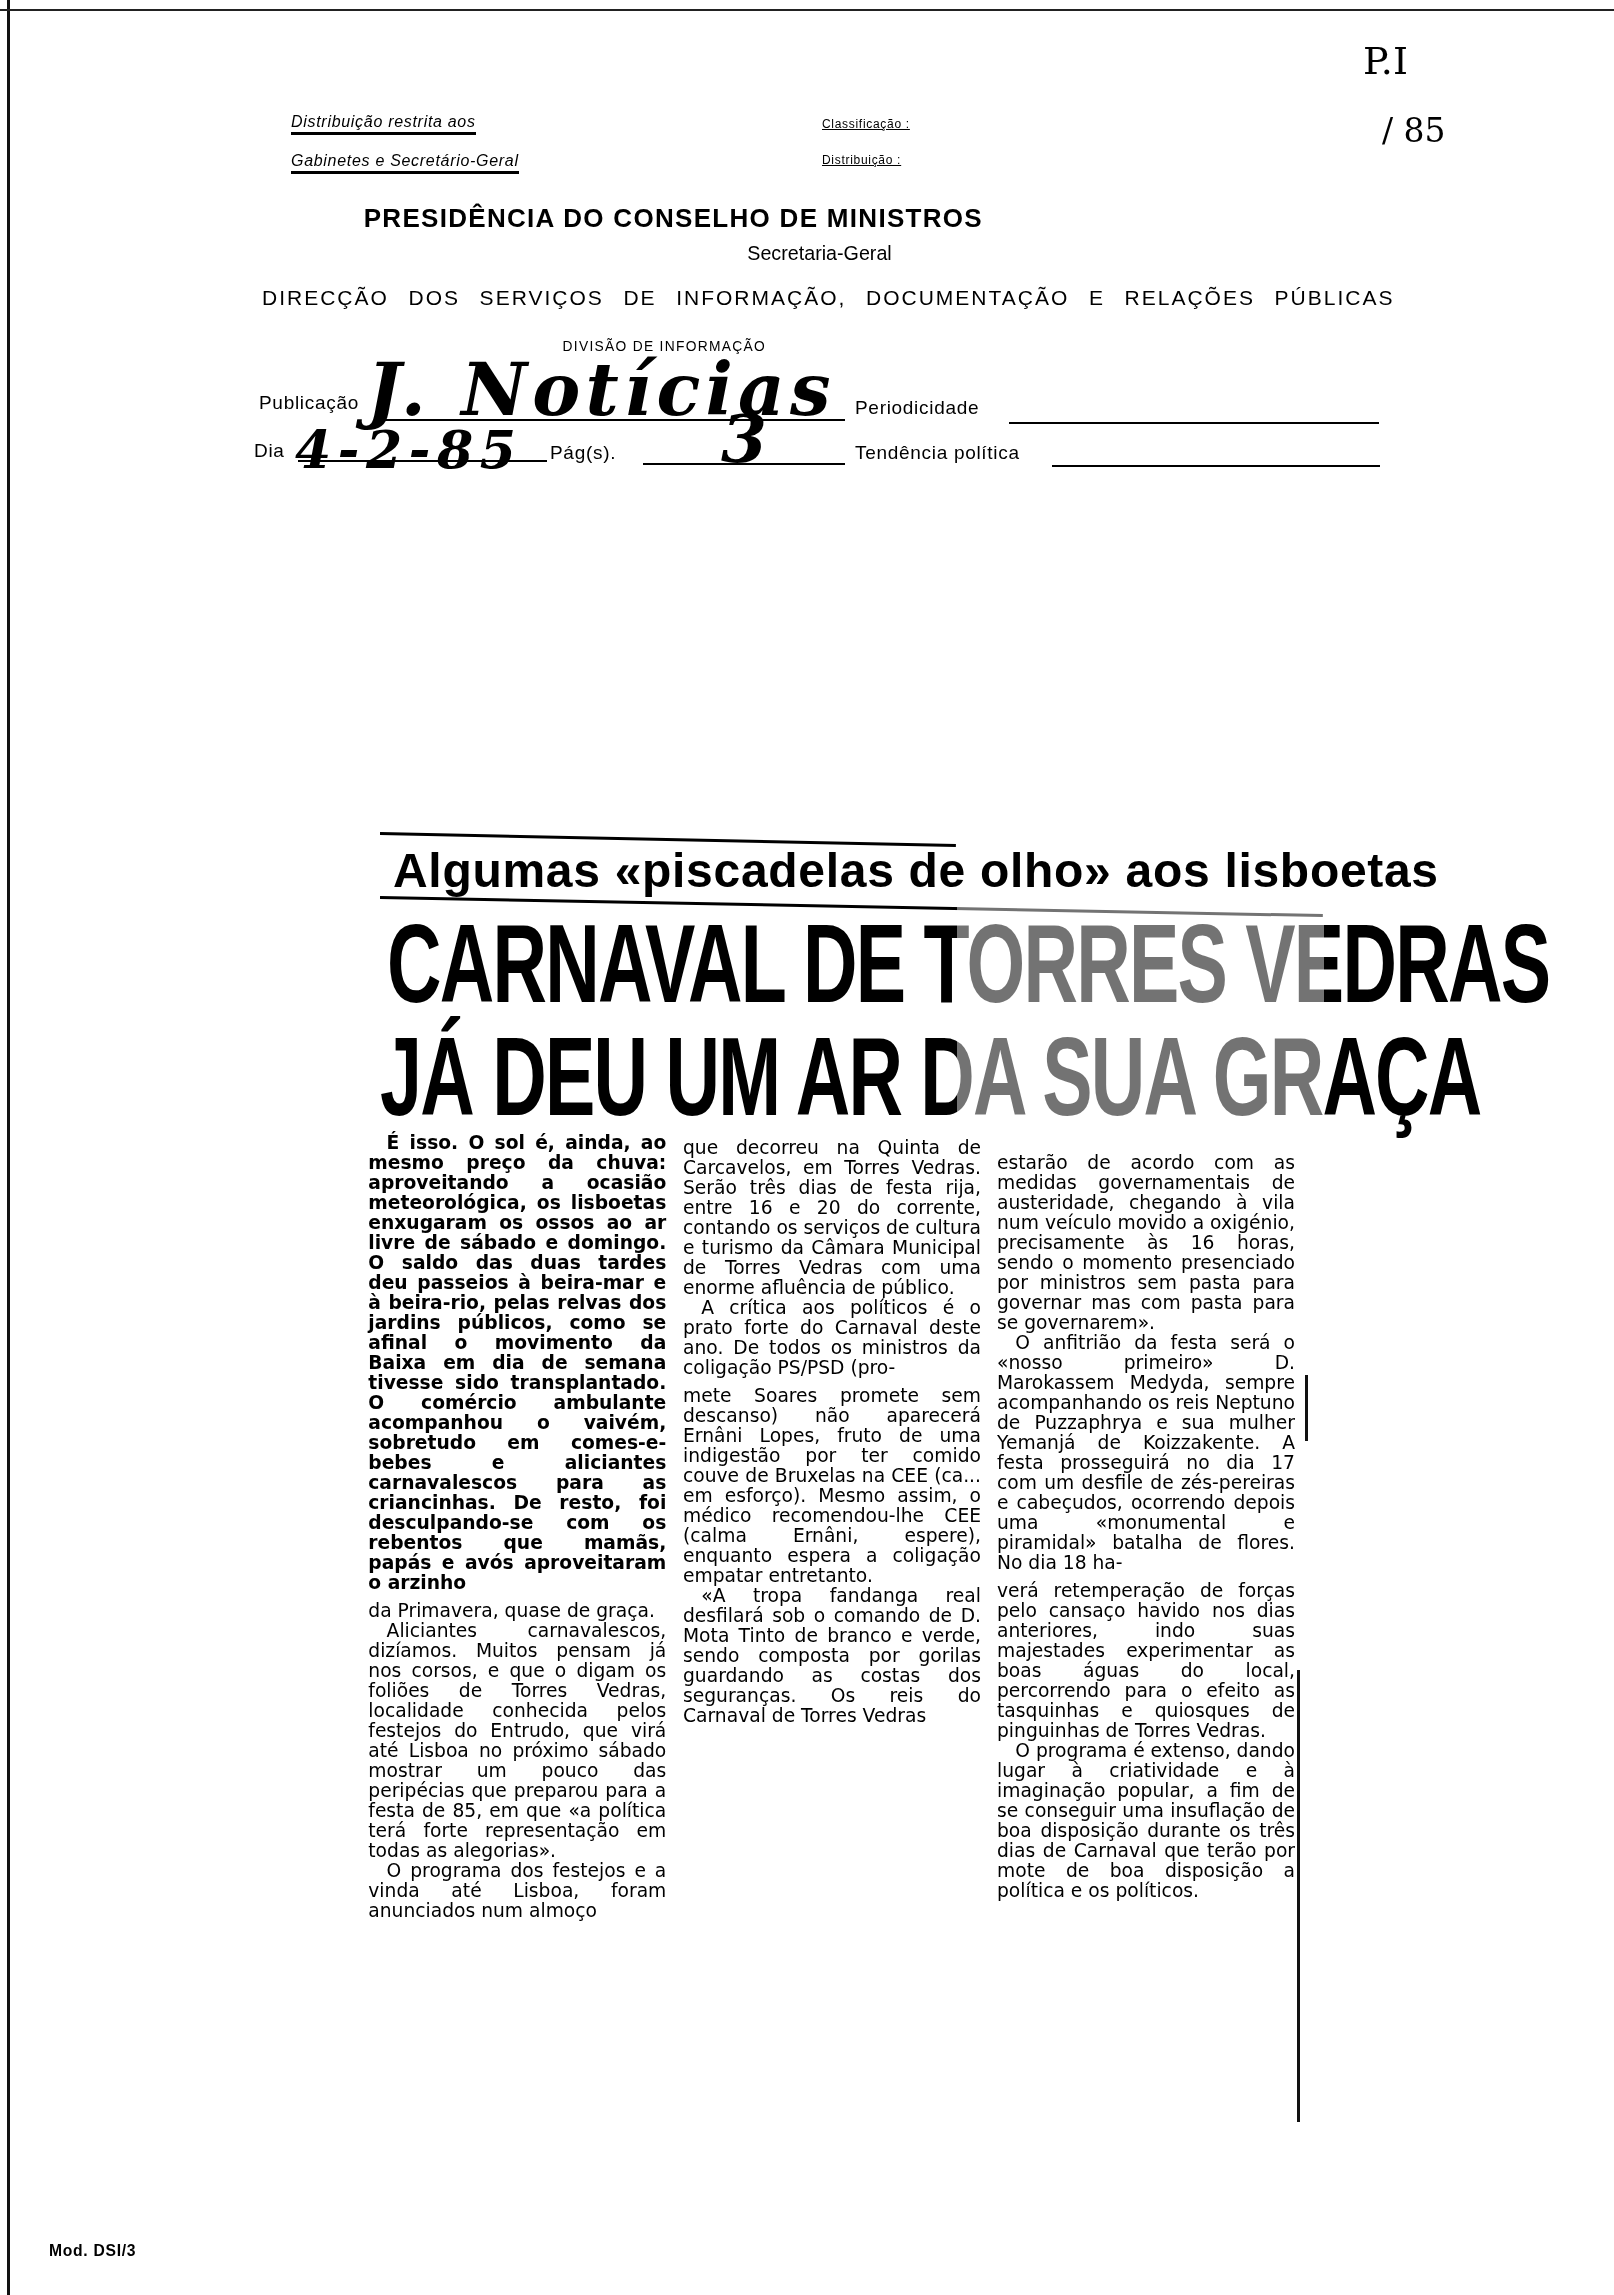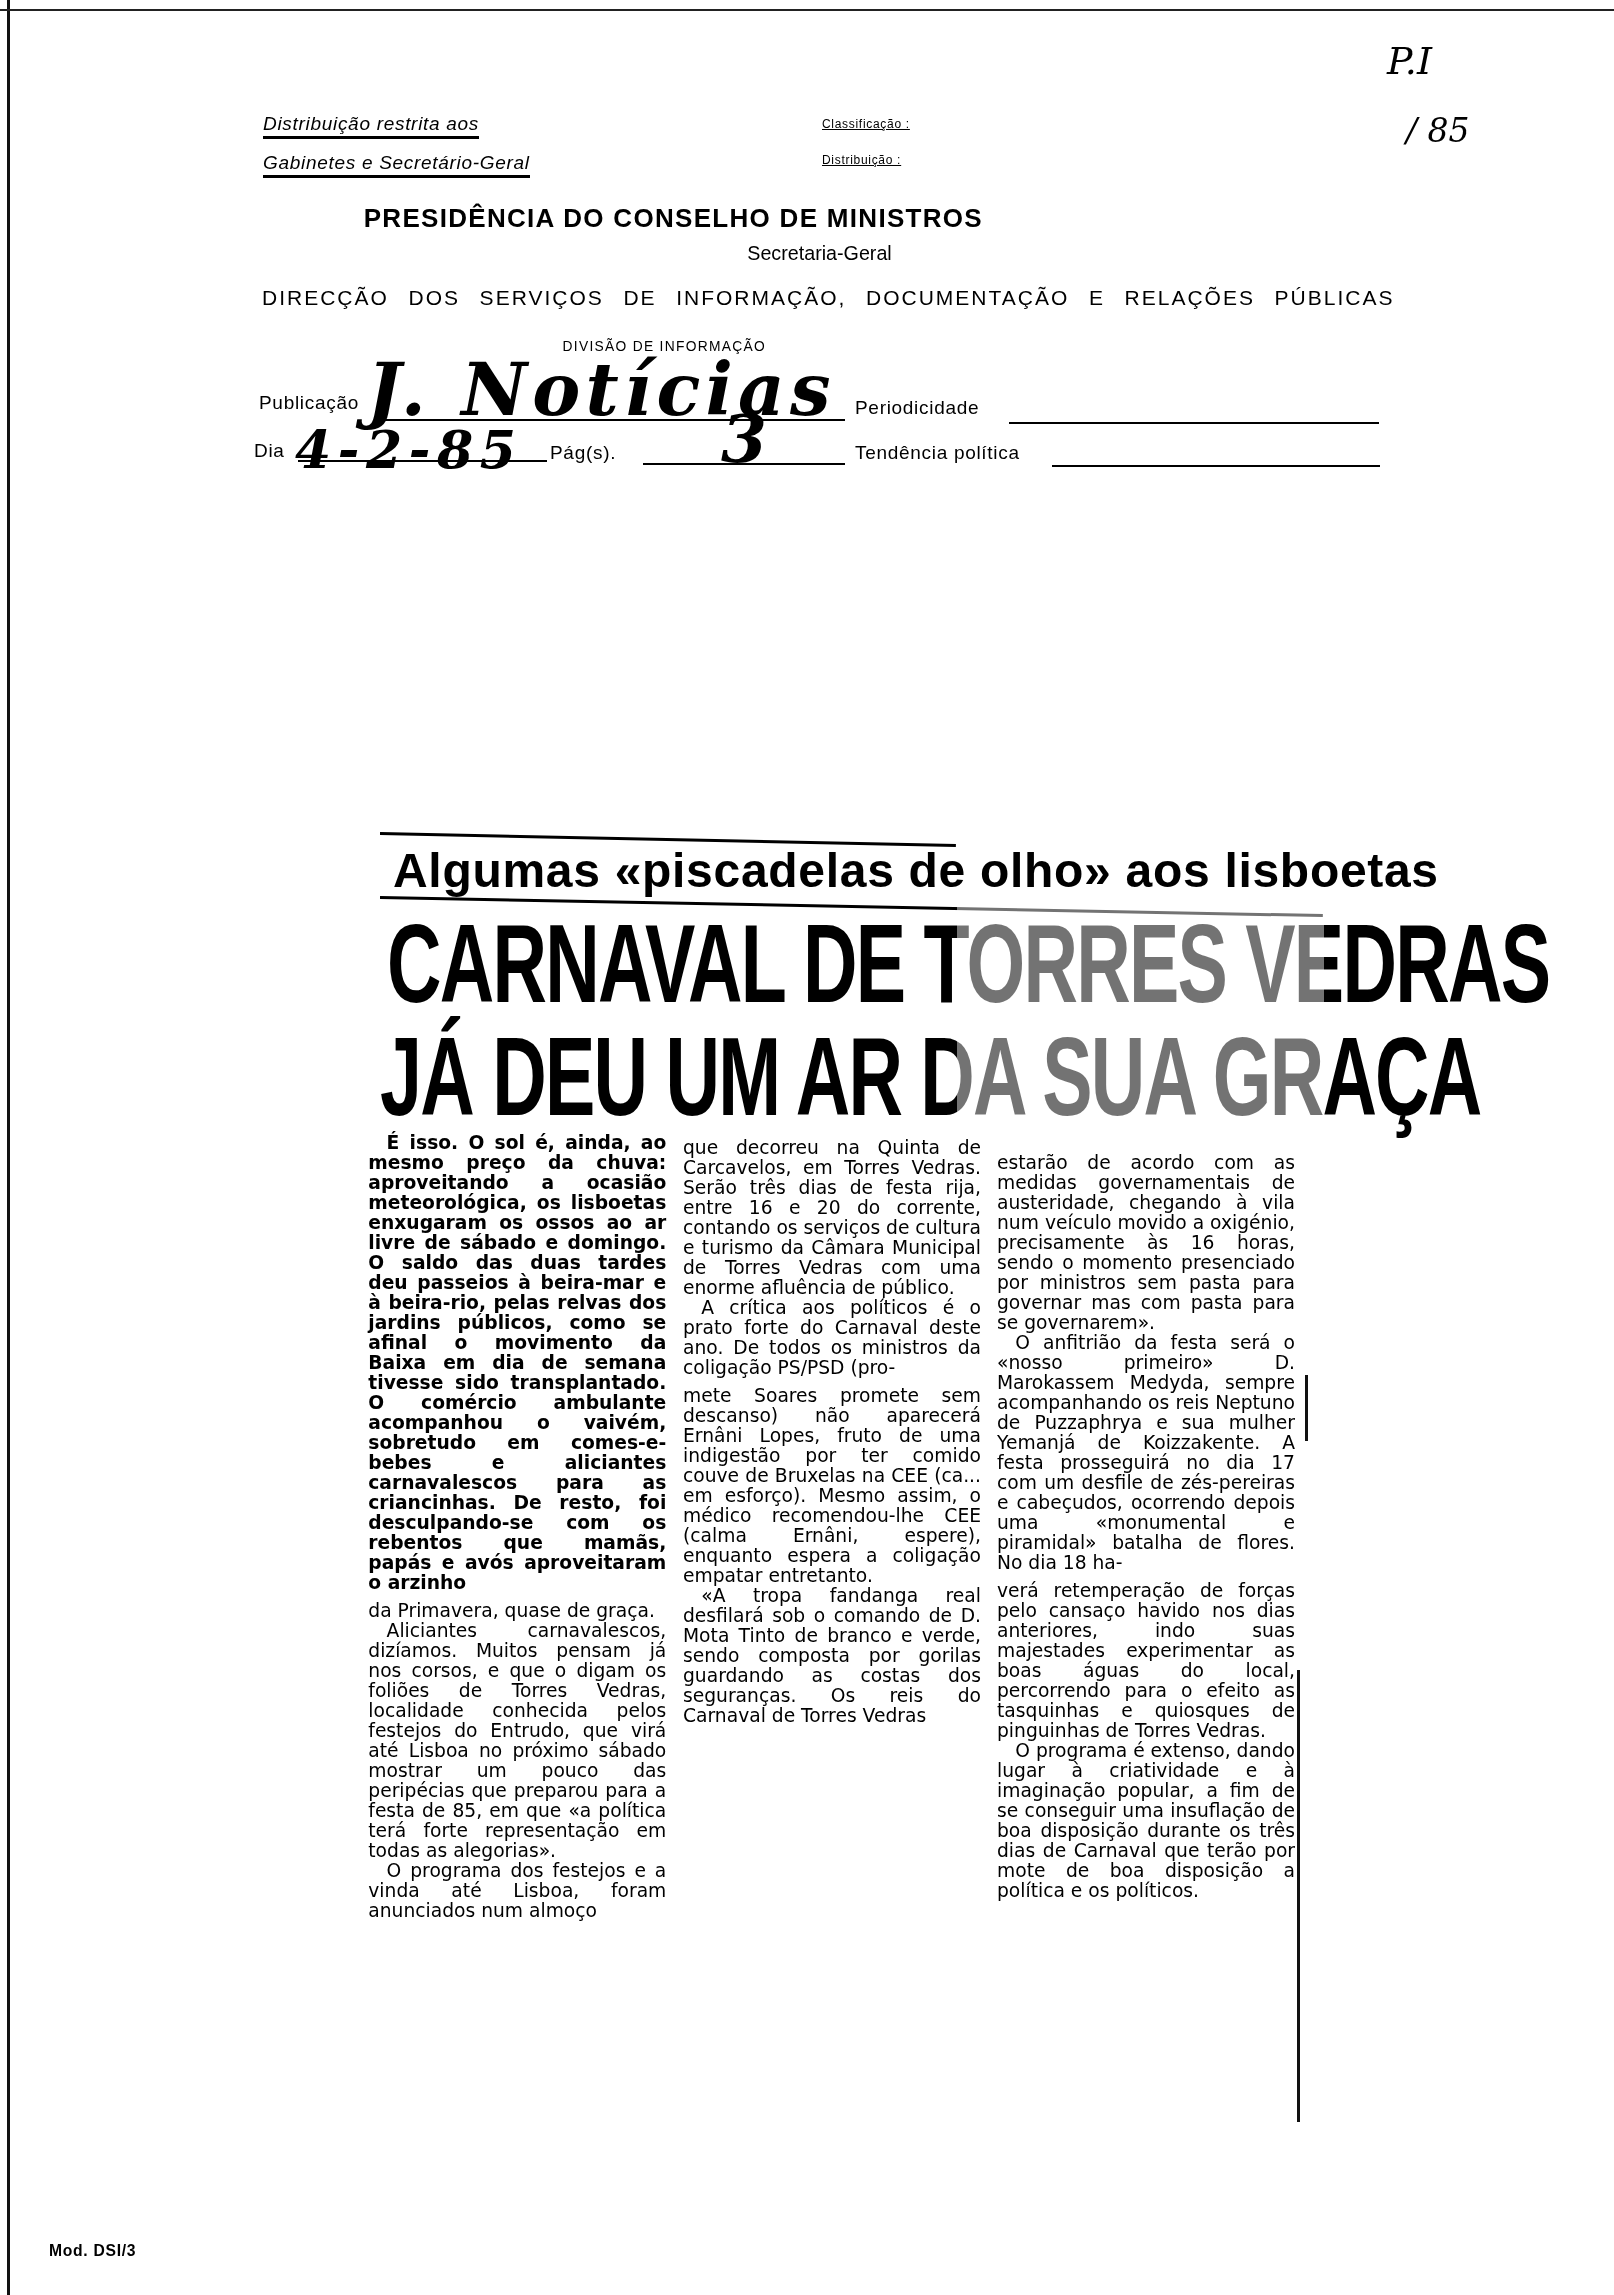--- a/index.html
+++ b/index.html
@@ -4,31 +4,31 @@
 <style>
   html, body { margin: 0; padding: 0; }
   body {
     width: 1614px; height: 2295px; background: #ffffff; position: relative;
     overflow: hidden; color: #000;
     font-family: "Liberation Sans", sans-serif;
   }
   .abs { position: absolute; }
   .left-edge { left: 6.6px; top: 0; width: 3.3px; height: 2295px; background: #111; }
   .top-edge { left: 0; top: 9.2px; width: 1614px; height: 2px; background: #222; }
-  .hdr-italic { font-style: italic; font-size: 19px; letter-spacing: 0.7px; }
+  .hdr-italic { font-style: italic; font-size: 16px; letter-spacing: 0.7px; margin-left: 28px; }
   .ul { border-bottom: 3.9px solid #000; padding-bottom: 1.3px; display: inline-block; }
   .hdr-plain { font-size: 12px; letter-spacing: 0.7px; text-decoration: underline; }
   .title-main { font-size: 26px; font-weight: bold; letter-spacing: 1.3px; width: 1327px; text-align: center; }
   .subtitle { font-size: 19.7px; width: 1614px; text-align: center; }
   .dept { font-size: 21px; letter-spacing: 2px; word-spacing: 11.8px; }
   .division { font-size: 13.8px; letter-spacing: 1.3px; width: 1322px; text-align: center; }
   .form-label { font-size: 19px; letter-spacing: 0.7px; }
   .line { border-bottom: 2.6px solid #000; }
   .hand { font-family: "DejaVu Serif", serif; font-style: italic; font-weight: bold; }
-  .note { font-family: "DejaVu Serif", serif; font-style: italic; font-size: 38px; margin-left: 24px; }
+  .note { font-family: "DejaVu Serif", serif; font-size: 38px; }
   .clip { left: 367px; top: 825px; width: 956px; height: 1297px; }
   .kicker { font-weight: bold; font-size: 48px; letter-spacing: 0.7px; white-space: nowrap; }
   .kicker-rule { height: 3.3px; background: #000; }
   .headline {
     font-family: "Liberation Sans", sans-serif; font-weight: bold;
     font-size: 111px; line-height: 111px; letter-spacing: -2.6px; white-space: nowrap;
     transform: scaleX(0.68); transform-origin: left top;
   }
   .col { font-family: "DejaVu Sans", sans-serif; font-size: 18.7px; line-height: 20px;
          text-align: justify; width: 298px; }

